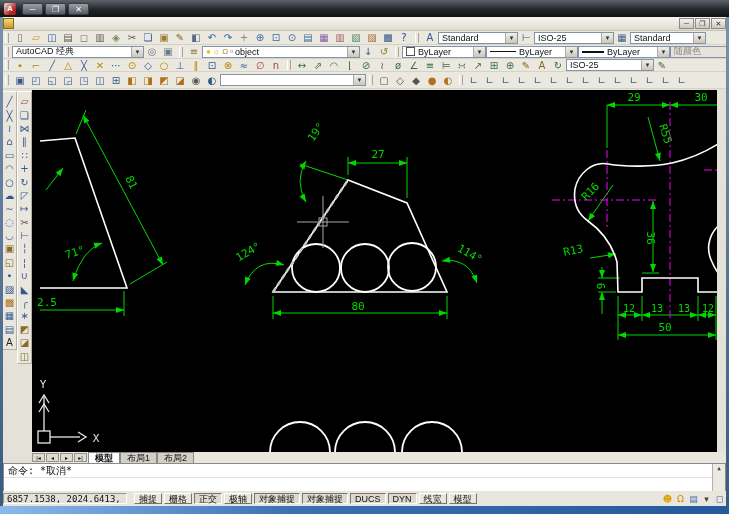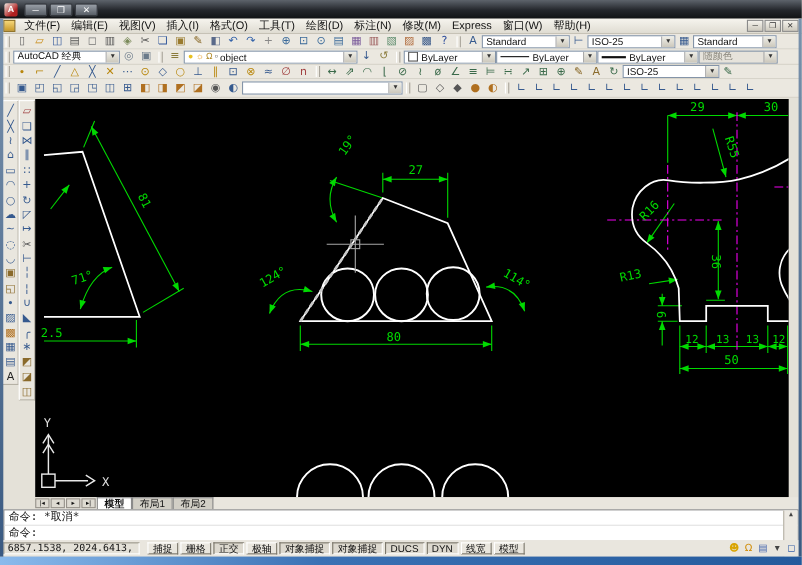--- a/index.html
+++ b/index.html
@@ -115,34 +115,20 @@
     <span class="app-icon">A</span>
     <span class="rep">
       <span class="winbtn">─</span>
         <span class="winbtn">❐</span>
         <span class="winbtn">✕</span>
     </span>
   </div>
 
   <div class="menubar">
     <span class="doc-icon"></span>
-    <span class="rep">
-      <span class="menu-item">文件(F)</span>
-        <span class="menu-item">编辑(E)</span>
-        <span class="menu-item">视图(V)</span>
-        <span class="menu-item">插入(I)</span>
-        <span class="menu-item">格式(O)</span>
-        <span class="menu-item">工具(T)</span>
-        <span class="menu-item">绘图(D)</span>
-        <span class="menu-item">标注(N)</span>
-        <span class="menu-item">修改(M)</span>
-        <span class="menu-item">Express</span>
-        <span class="menu-item">窗口(W)</span>
-        <span class="menu-item">帮助(H)</span>
-    </span>
     <span class="mdi">
       <span class="mdibtn">─</span>
         <span class="mdibtn">❐</span>
         <span class="mdibtn">✕</span>
     </span>
   </div>
 
   <div class="tbrow" id="row1">
     <span class="grip"></span>
     <span class="rep">
@@ -185,21 +171,21 @@
     </div>
     <span class="tbi">▦</span>
     <div class="combo" style="width:76px">
       <span class="txt">Standard</span>
       <span class="dd">▼</span>
     </div>
   </div>
 
   <div class="tbrow" id="row2">
     <span class="grip"></span>
-    <div class="combo" style="width:97px">
+    <div class="combo" style="width:132px">
       <span class="txt">AutoCAD 经典</span>
       <span class="dd">▼</span>
     </div>
     <span class="rep">
       <span class="tbi" style="color: rgb(106, 122, 138);">◎</span>
         <span class="tbi" style="color: rgb(106, 122, 138);">▣</span>
     </span>
     <span class="grip"></span>
     <span class="tbi" style="color:#8a7a3a">≡</span>
     <div class="combo" style="width:158px">
@@ -508,21 +494,21 @@
     </span>
     <span class="rep">
       <span class="tab active">模型</span>
         <span class="tab">布局1</span>
         <span class="tab">布局2</span>
     </span>
   </div>
 
   <div class="cmd">
     <span>
-      <div class="cmd-line">命令: *取消*</div><div class="cmd-line">命令:</div>
+      <div class="cmd-line">命令: *取消*</div>
     </span>
     <div class="cmd-vscroll">
       <span>▲</span>
       <span>▼</span>
     </div>
     <div class="cmd-hscroll">
       <span class="hs">◂</span>
       <span class="hs thumb"></span>
       <span class="hs">▸</span>
     </div>

